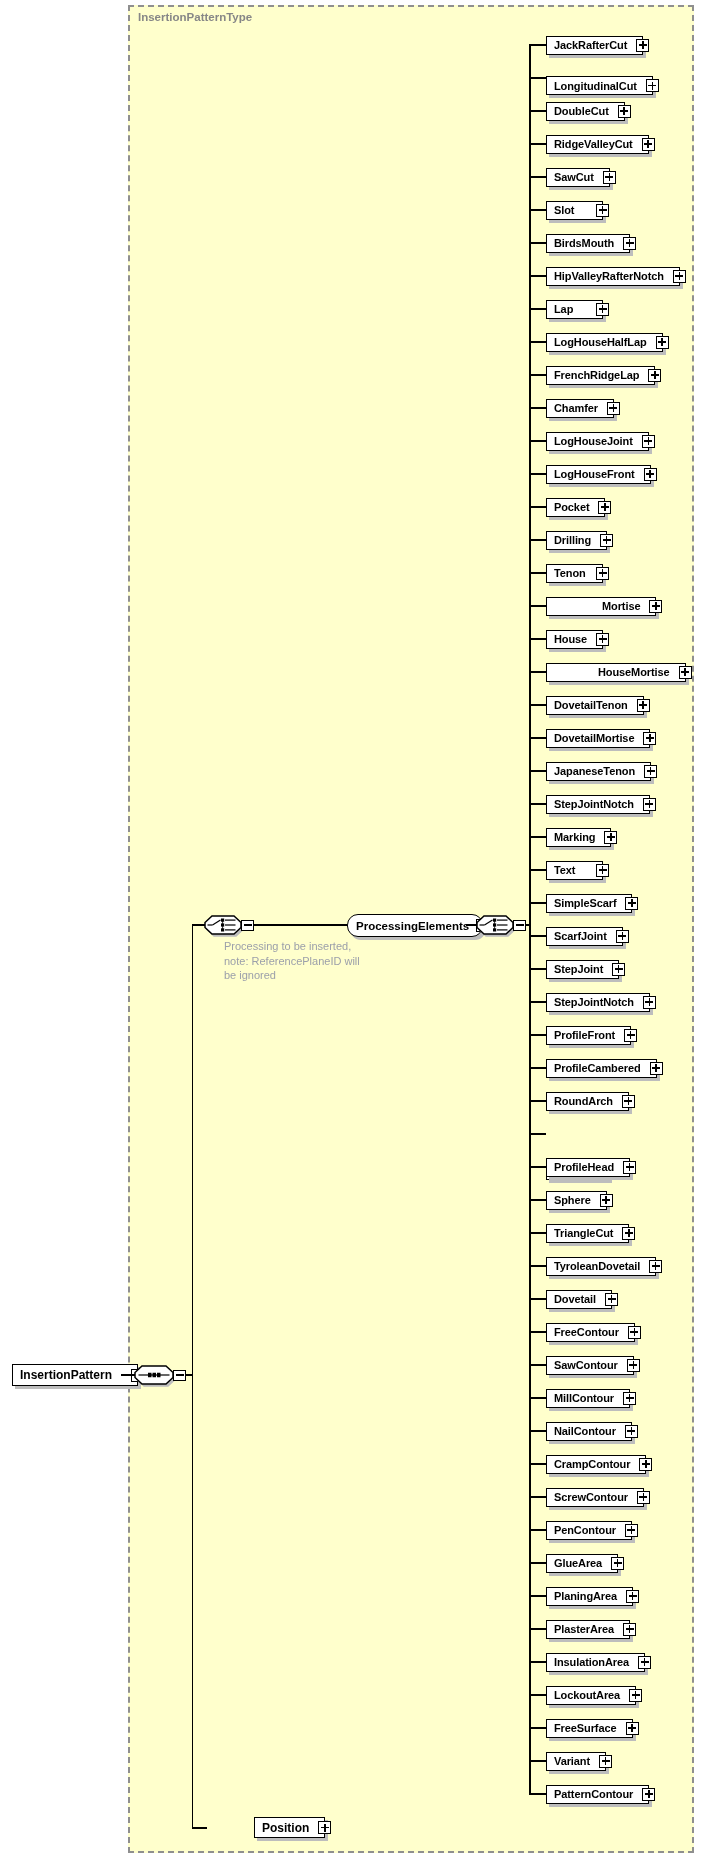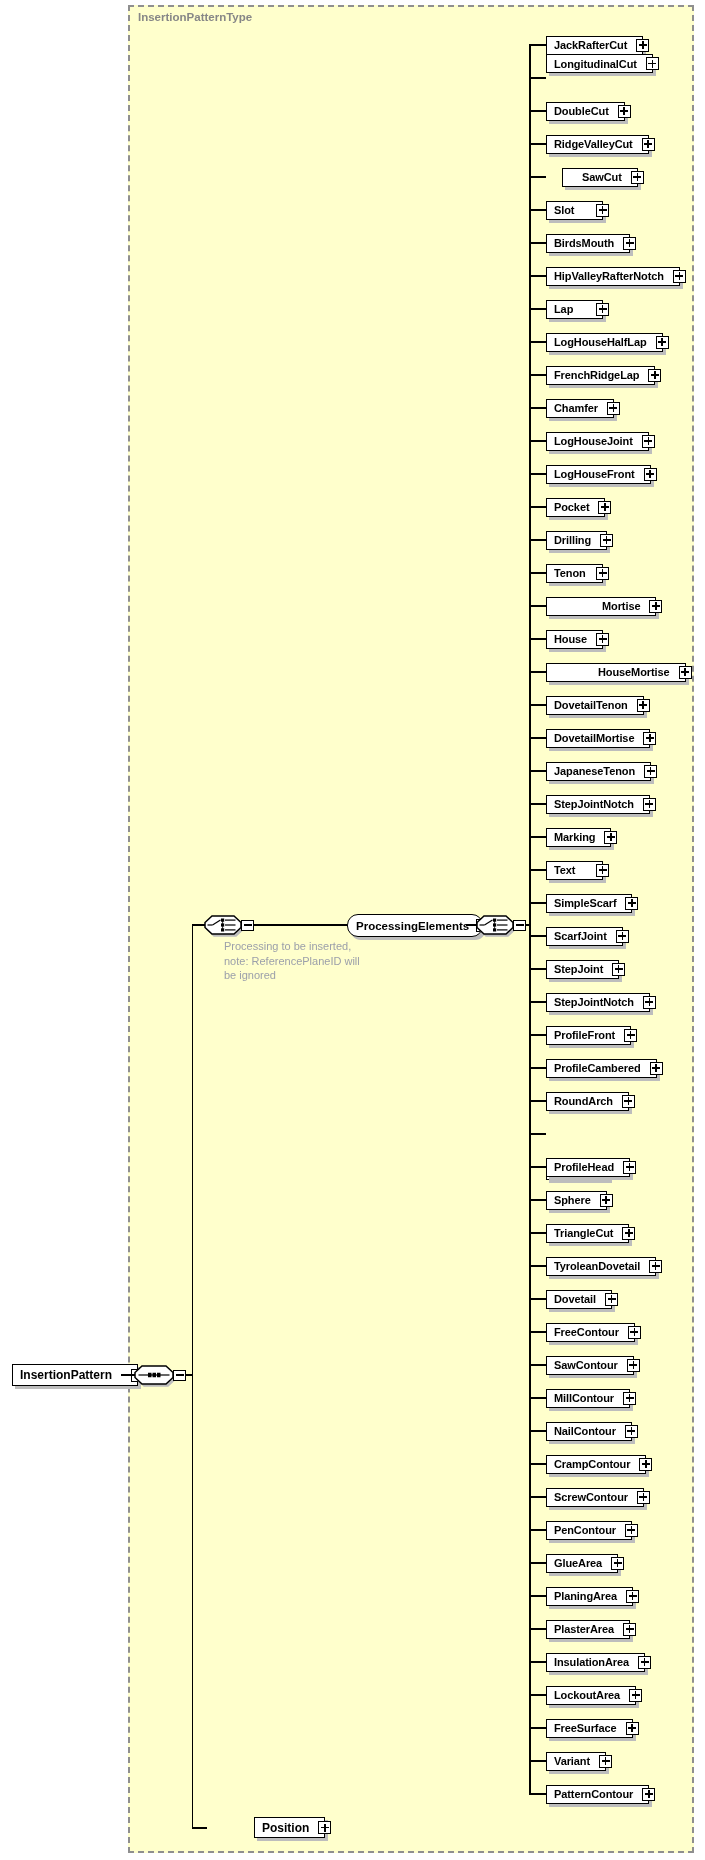--- a/index.html
+++ b/index.html
@@ -111,36 +111,36 @@
 
   <div class="vline" style="left:529.25px;top:44.25px;height:1751px;"></div>
 
   <div id="children-layer">
       <div class="hline" style="left: 530px; top: 44.25px; width: 16px;"></div>
       <div class="node child" style="left: 546px; top: 35.5px;">
         <span class="lbl">JackRafterCut</span>
         <span class="expander plus"></span>
       </div>
       <div class="hline" style="left: 530px; top: 77.25px; width: 16px;"></div>
-      <div class="node child" style="left: 546px; top: 54px; align-items: center;">
+      <div class="node child" style="left: 546px; top: 76px; align-items: center;">
         <span class="lbl">LongitudinalCut</span>
         <span class="expander plus"></span>
       </div>
       <div class="hline" style="left: 530px; top: 110.25px; width: 16px;"></div>
       <div class="node child" style="left: 546px; top: 101.5px;">
         <span class="lbl">DoubleCut</span>
         <span class="expander plus"></span>
       </div>
       <div class="hline" style="left: 530px; top: 143.25px; width: 16px;"></div>
       <div class="node child" style="left: 546px; top: 134.5px;">
         <span class="lbl">RidgeValleyCut</span>
         <span class="expander plus"></span>
       </div>
       <div class="hline" style="left: 530px; top: 176.25px; width: 16px;"></div>
-      <div class="node child" style="left: 562px; top: 167.5px; padding-left: 12px;">
+      <div class="node child" style="left: 546px; top: 167.5px;">
         <span class="lbl">SawCut</span>
         <span class="expander plus"></span>
       </div>
       <div class="hline" style="left: 530px; top: 209.25px; width: 16px;"></div>
       <div class="node child" style="left: 546px; top: 200.5px;">
         <span class="lbl">Slot</span>
         <span class="expander plus"></span>
       </div>
       <div class="hline" style="left: 530px; top: 242.25px; width: 16px;"></div>
       <div class="node child" style="left: 546px; top: 233.5px;">

